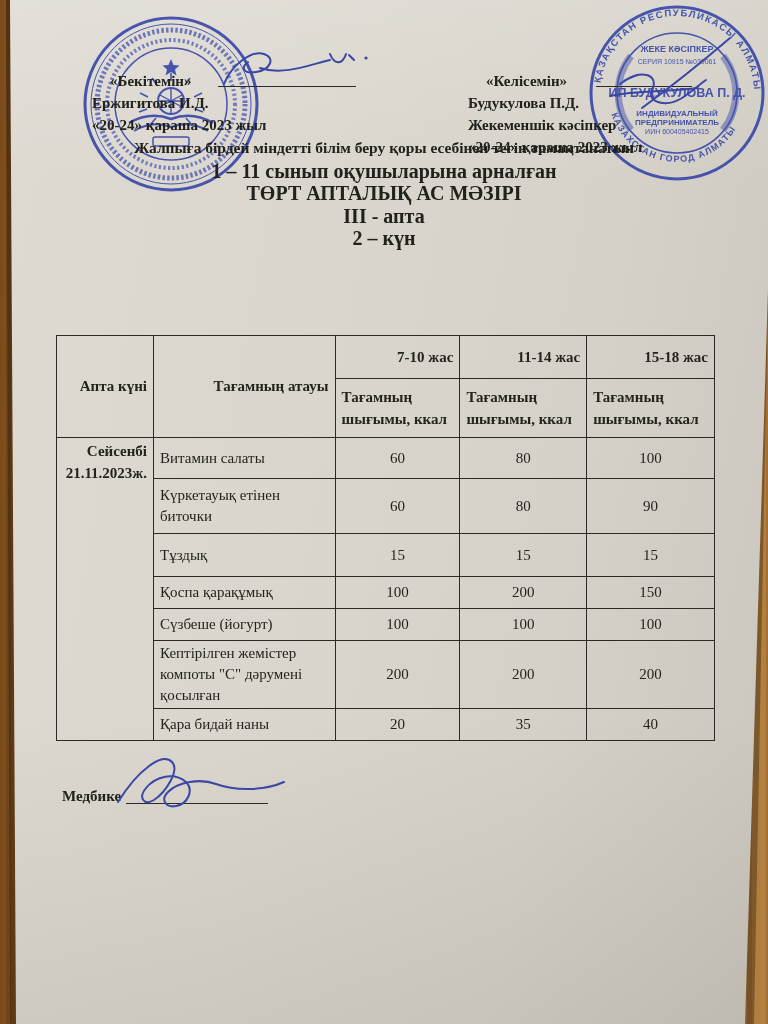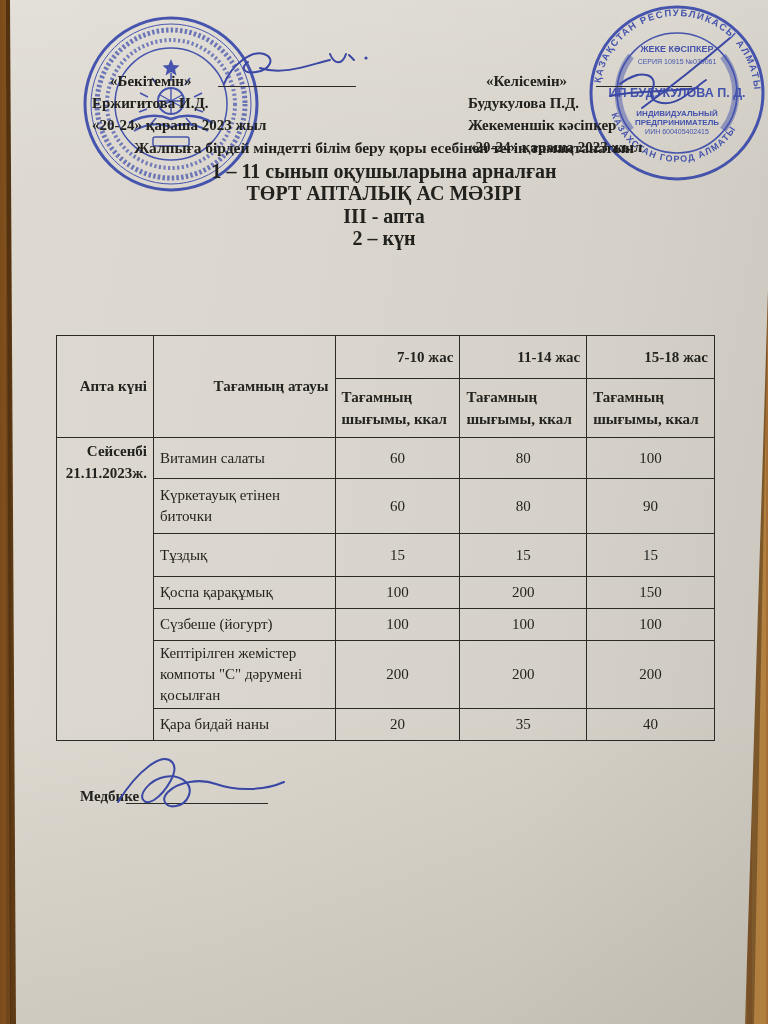--- a/index.html
+++ b/index.html
@@ -47,21 +47,21 @@
   }
   table.menu th{font-weight:bold;}
   th.left,td.day{text-align:right;padding-left:8px;}
   th.agehead{text-align:right;height:38px;}
   th.subhead{text-align:left;height:54px;font-size:15px;line-height:22px;padding:4px 10px;}
   td.dish{text-align:left;padding-left:8px;line-height:21px;}
   td.num{text-align:center;}
   td.day{vertical-align:top;font-weight:bold;padding-top:6px;line-height:22px;}
   tr.r0 td{height:36px;} tr.r1 td{height:50px;} tr.r2 td{height:38px;}
   tr.r3 td{height:27px;} tr.r4 td{height:27px;} tr.r5 td{height:58px;} tr.r6 td{height:27px;}
-  .nurse{position:absolute;left:62px;top:788px;font-weight:bold;font-size:15px;z-index:3;margin-left:18px;}
+  .nurse{position:absolute;left:62px;top:788px;font-weight:bold;font-size:15px;z-index:3;}
   .stamptxt{fill:#3142a8;font-family:"Liberation Sans","DejaVu Sans",sans-serif;}
 </style>
 </head>
 <body>
 
 <div class="wood-streaks"></div>
 <div class="paper-shadow"></div>
 <div class="paper"></div>
 
 <div class="doc">

